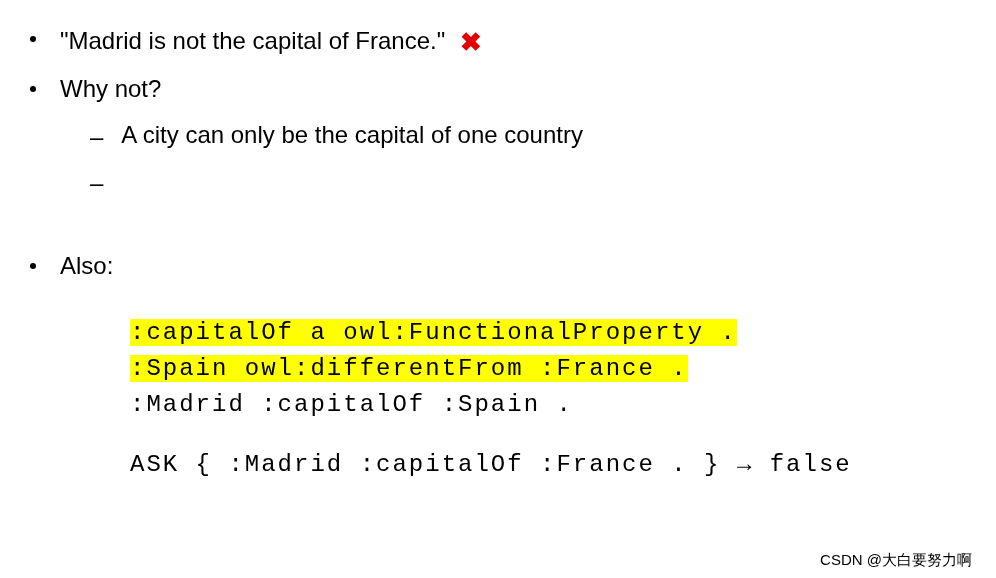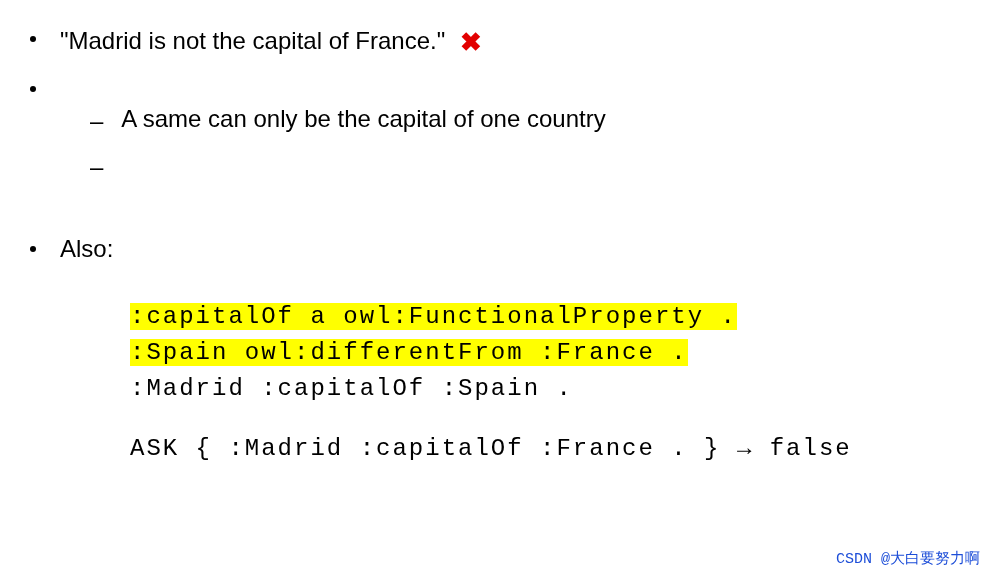--- a/index.html
+++ b/index.html
@@ -72,45 +72,46 @@
     .highlight {
       background-color: #ffff00;
       display: inline;
     }
     .spacer {
       height: 24px;
     }
     .watermark {
       position: absolute;
       bottom: 6px;
-      right: 16px;
-      color: #1d4ed8;
+      right: 24px;
+      color: #000000;
       font-size: 15px;
-      font-family: Liberation Mono, monospace;
+      font-family: Liberation Sans, sans-serif;
     }
   </style>
 </head>
 <body>
 
 <div class="bullet-item">
   <span class="bullet-dot"></span>
   <span class="bullet-text">
     <span>"Madrid is not the capital of France."</span>
     <span class="cross-icon">✖</span>
   </span>
 </div>
 
 <div class="bullet-item">
   <span class="bullet-dot"></span>
+  <span class="bullet-text">Why not?</span>
 </div>
 
 <div class="sub-list">
   <div class="sub-item">
     <span class="sub-dash">–</span>
-    <span>A same can only be the capital of one country</span>
+    <span>A city can only be the capital of one country</span>
   </div>
   <div class="sub-item">
     <span class="sub-dash">–</span>
   </div>
 </div>
 
 <div class="spacer"></div>
 
 <div class="bullet-item">
   <span class="bullet-dot"></span>

